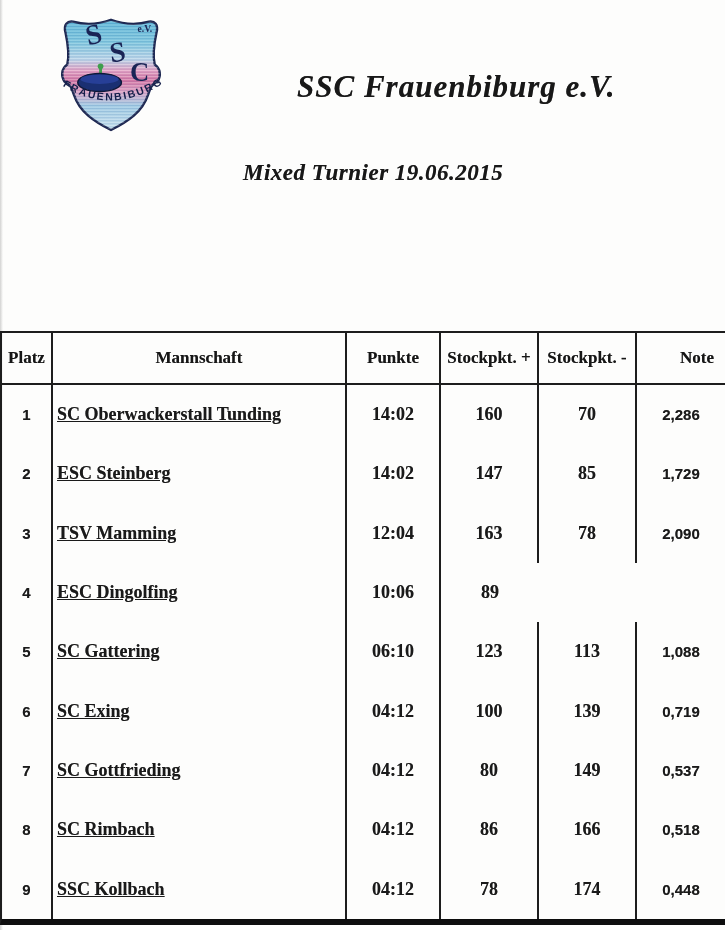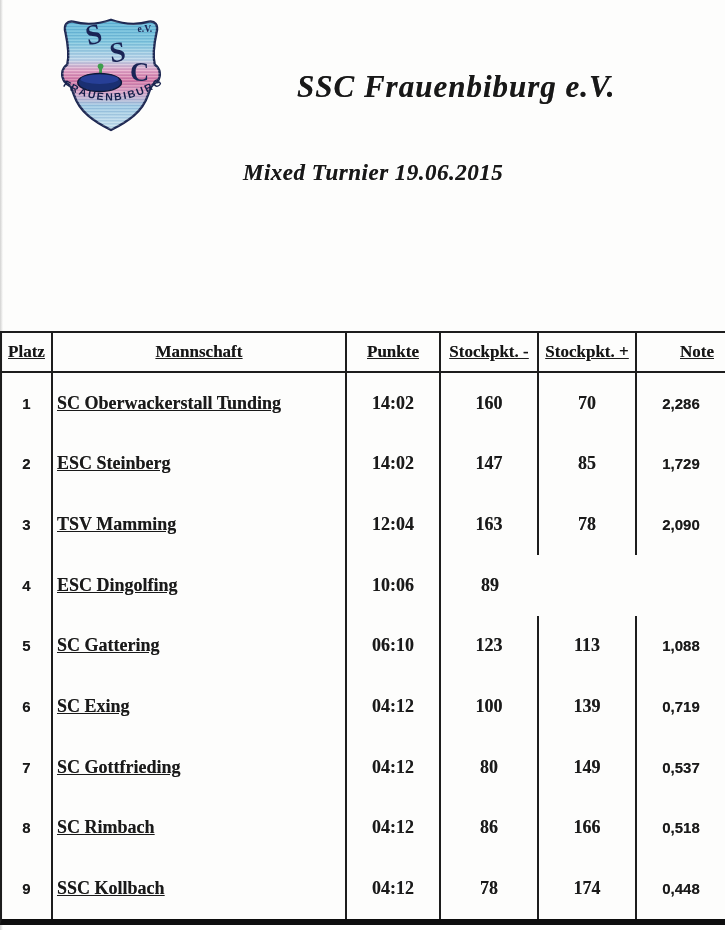--- a/index.html
+++ b/index.html
@@ -39,23 +39,22 @@
     --cols:51px 294px 94px 98px 98px 1fr;
     position:absolute;left:0;top:331px;width:725px;height:594px;
     box-sizing:border-box;
     border-top:2px solid var(--line);
     border-left:2px solid var(--line);
     border-bottom:6px solid #0d0d0d;
     display:flex;flex-direction:column;
   }
   .thead{
     display:grid;grid-template-columns:var(--cols);
-    height:40px;box-sizing:border-box;
+    height:52px;box-sizing:border-box;
     border-bottom:2px solid var(--line);
-    text-decoration:underline;
   }
   .th{
     display:flex;align-items:center;justify-content:center;
     box-sizing:border-box;border-right:2px solid var(--line);
     font-family:"Liberation Serif", serif;
     font-weight:bold;font-size:17px;color:#161616;
     white-space:nowrap;overflow:hidden;
     text-shadow:0 0 0.4px rgba(0,0,0,0.5);
   }
   .th:last-child{border-right:none;padding-left:32px;}
@@ -128,22 +127,22 @@
   </div>
 
   <h1 class="doc-title">SSC Frauenbiburg e.V.</h1>
   <h2 class="doc-subtitle">Mixed Turnier 19.06.2015</h2>
 
   <div class="results-table">
     <div class="thead">
       <div class="th">Platz</div>
       <div class="th">Mannschaft</div>
       <div class="th">Punkte</div>
+      <div class="th">Stockpkt. +</div>
       <div class="th">Stockpkt. -</div>
-      <div class="th">Stockpkt. +</div>
       <div class="th">Note</div>
     </div>
     <div class="tbody">
   <div class="trow">
     <div class="td cell-platz">1</div>
     <div class="td cell-team">SC Oberwackerstall Tunding</div>
     <div class="td cell-num">14:02</div>
     <div class="td cell-num">160</div>
     <div class="td cell-num">70</div>
     <div class="td cell-note">2,286</div>

